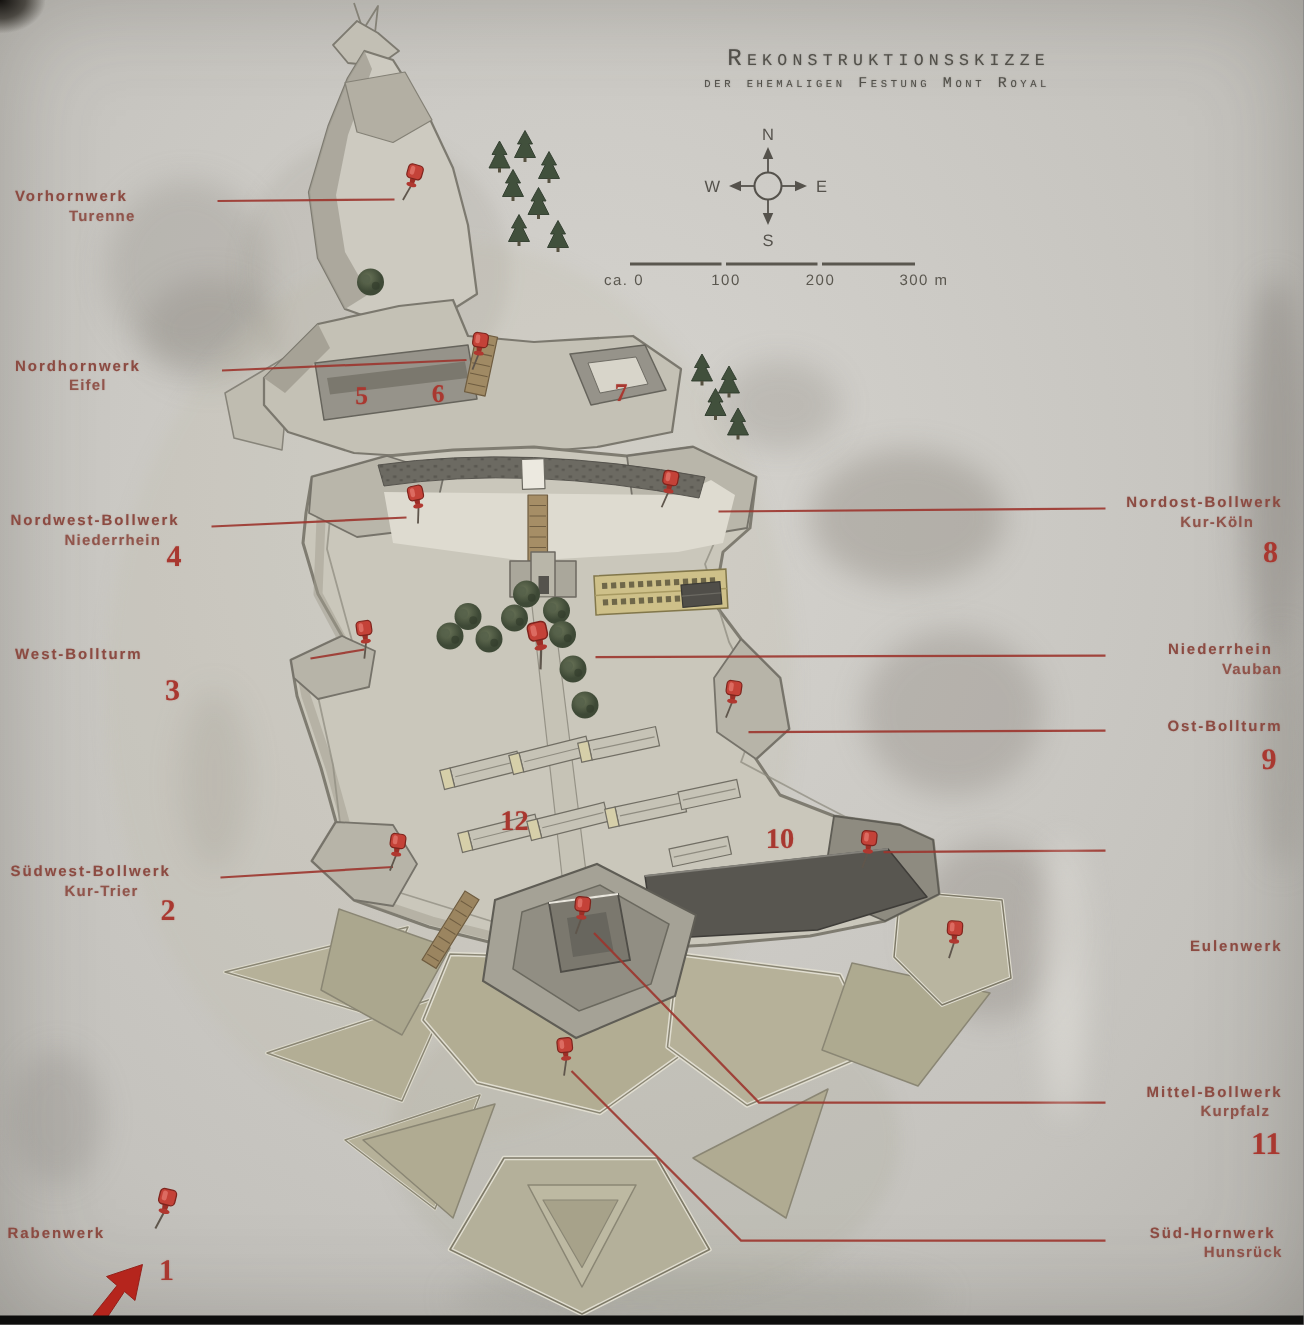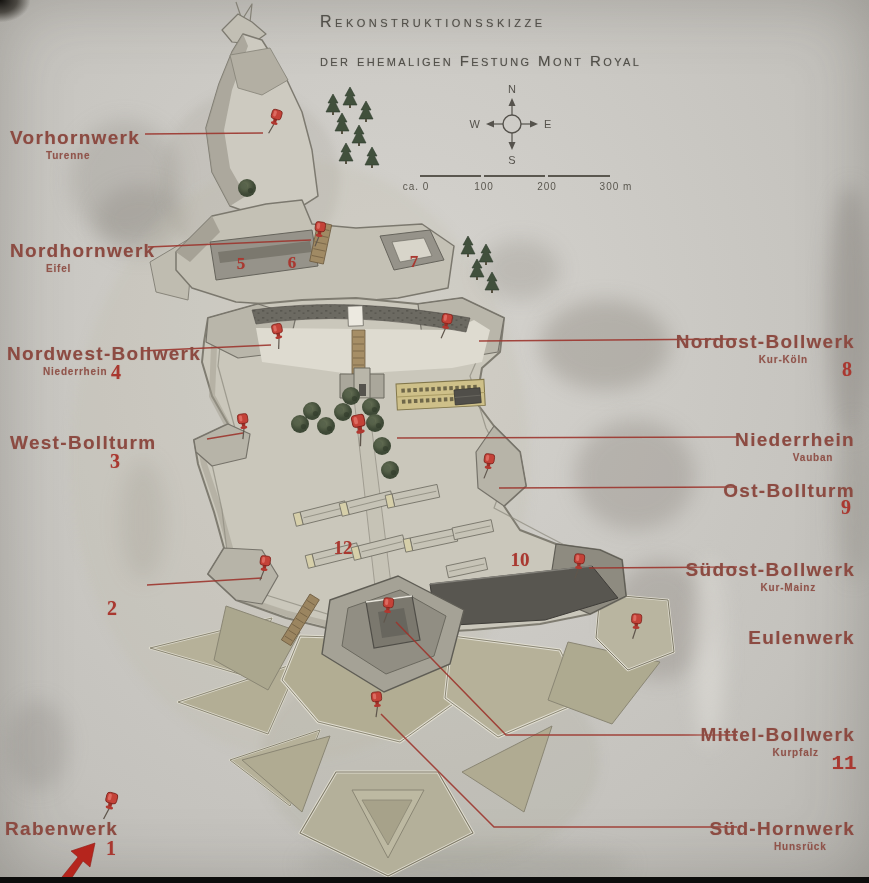--- a/index.html
+++ b/index.html
@@ -9,29 +9,29 @@
       radial-gradient(ellipse at 45% 38%, #d6d4cf 0%, #cccac5 40%, #c4c2bd 72%, #b7b5b0 100%);
     box-shadow: inset 0 0 70px rgba(60,58,52,.28);
     font-family:"Liberation Sans", sans-serif;
   }
   .smudge{position:absolute;border-radius:50%;filter:blur(10px);z-index:1;}
   .smudge.over{z-index:5;}
   #art{position:absolute;left:0;top:0;z-index:2;}
   .corner-tl{position:absolute;left:0;top:0;width:30px;height:22px;z-index:4;
     background:radial-gradient(ellipse at 0 0,#14120f 0%,#4b4842 40%,rgba(75,72,66,0) 72%);}
   .bottom-strip{position:absolute;left:0;right:0;bottom:0;height:6px;background:#0d0d0c;z-index:6;}
-  .title{position:absolute;top:13px;left:320px;width:380px;text-align:left;z-index:8;
-    color:#52504a;font-variant:small-caps;text-shadow:0 0 1px rgba(82,80,74,.45);}
+  .title{position:absolute;top:30px;left:320px;width:380px;text-align:right;z-index:8;
+    color:#52504a;font-variant:small-caps;text-shadow:0 0 1px rgba(82,80,74,.45);font-family:Liberation Mono, monospace;}
   .title .t1{font-size:16px;letter-spacing:3.5px;}
-  .title .t2{font-size:15px;letter-spacing:2.4px;margin-top:21px;}
+  .title .t2{font-size:10px;letter-spacing:2.4px;margin-top:3px;}
   .map-label{position:absolute;z-index:8;color:#8c4b42;line-height:1.25;
     text-shadow:0 0 1px rgba(140,75,66,.38);}
-  .map-label .lbl{font-size:19px;font-weight:bold;letter-spacing:1.3px;}
+  .map-label .lbl{font-size:10px;font-weight:bold;letter-spacing:1.3px;}
   .map-label .sub{font-size:10px;font-weight:bold;letter-spacing:.8px;opacity:.92;margin-left:36px;}
-  .map-label.right{text-align:center;}
+  .map-label.right{text-align:left;}
   .map-number{position:absolute;z-index:8;transform:translate(-50%,-50%);
     color:#a93830;font-weight:bold;font-family:"Liberation Serif", serif;
     text-shadow:0 0 1px rgba(169,56,48,.4);}
 </style>
 </head>
 <body>
 
 <div id="stage">
 
   <div class="smudge" style="left:70px;top:120px;width:110px;height:120px;background:rgba(130,126,118,.25);"></div>
@@ -365,37 +365,37 @@
       <div class="lbl">Nordwest-Bollwerk</div>
       <div class="sub">Niederrhein</div>
     </div>
     <div class="map-label left" style="top: 239px; left: 10px;">
       <div class="lbl">Nordhornwerk</div>
       <div class="sub">Eifel</div>
     </div>
     <div class="map-label left" style="top: 431px; left: 10px;">
       <div class="lbl">West-Bollturm</div>
     </div>
+    <div class="map-label left" style="top: 576px; left: 7px;">
+      <div class="lbl">Südwest-Bollwerk</div>
+      <div class="sub">Kur-Trier</div>
+    </div>
     <div class="map-label left" style="top: 817px; left: 5px;">
       <div class="lbl">Rabenwerk</div>
     </div>
     <div class="map-label right" style="top: 330px; right: 14px;">
       <div class="lbl">Nordost-Bollwerk</div>
       <div class="sub">Kur-Köln</div>
     </div>
     <div class="map-label right" style="top: 428px; right: 14px;">
       <div class="lbl">Niederrhein</div>
       <div class="sub">Vauban</div>
     </div>
     <div class="map-label right" style="top: 479px; right: 14px;">
       <div class="lbl">Ost-Bollturm</div>
-    </div>
-    <div class="map-label right" style="top: 558px; right: 14px;">
-      <div class="lbl">Südost-Bollwerk</div>
-      <div class="sub">Kur-Mainz</div>
     </div>
     <div class="map-label right" style="top: 626px; right: 14px;">
       <div class="lbl">Eulenwerk</div>
     </div>
     <div class="map-label right" style="top: 817px; right: 14px;">
       <div class="lbl">Süd-Hornwerk</div>
       <div class="sub">Hunsrück</div>
     </div>
     <div class="map-label right" style="top: 723px; right: 14px;">
       <div class="lbl">Mittel-Bollwerk</div>
@@ -404,15 +404,15 @@
     <span class="map-number" style="left: 111px; top: 848px; font-size: 20px;">1</span>
     <span class="map-number" style="left: 112px; top: 608px; font-size: 20px;">2</span>
     <span class="map-number" style="left: 115px; top: 461px; font-size: 20px;">3</span>
     <span class="map-number" style="left: 116px; top: 372px; font-size: 20px;">4</span>
     <span class="map-number" style="left: 241px; top: 264px; font-size: 17px;">5</span>
     <span class="map-number" style="left: 292px; top: 263px; font-size: 17px;">6</span>
     <span class="map-number" style="left: 414px; top: 262px; font-size: 17px;">7</span>
     <span class="map-number" style="left: 847px; top: 369px; font-size: 20px;">8</span>
     <span class="map-number" style="left: 846px; top: 507px; font-size: 20px;">9</span>
     <span class="map-number" style="left: 472px; top: 560px; font-size: 19px; margin-left: 48px;">10</span>
-    <span class="map-number" style="left: 844px; top: 763px; font-size: 21px; font-family: Liberation Mono, monospace;">11</span>
+    <span class="map-number" style="left: 844px; top: 763px; font-size: 21px;">11</span>
     <span class="map-number" style="left: 343px; top: 548px; font-size: 19px; font-family: Liberation Serif, serif;">12</span>
   </div>
 
 </body></html>

